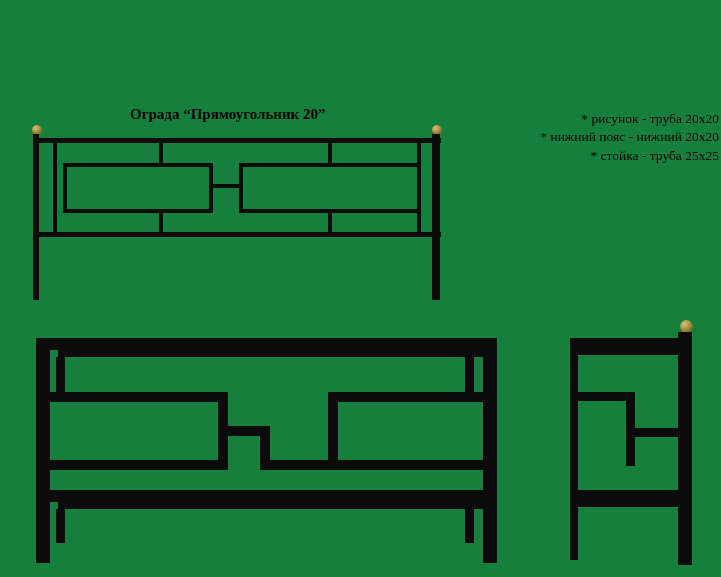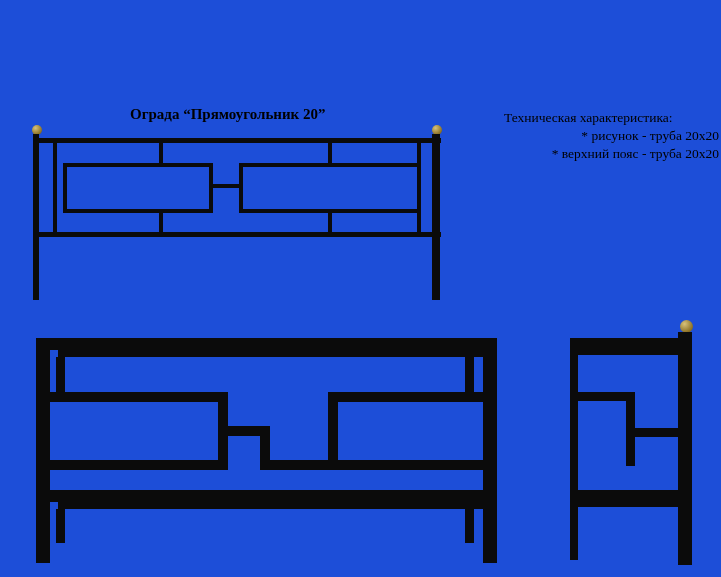--- a/index.html
+++ b/index.html
@@ -4,21 +4,21 @@
 <style>
   html, body {
     margin: 0;
     padding: 0;
     background: #ffffff;
   }
   #page {
     position: relative;
     width: 721px;
     height: 577px;
-    background: #1d4ed8;
+    background: #15803d;
     overflow: hidden;
     font-family: "Liberation Serif", serif;
   }
 
   
   #title {
     position: absolute;
     left: 130px;
     top: 106px;
     width: 300px;
@@ -73,23 +73,23 @@
   #side-view  { left: 560px; top: 310px; width: 150px; height: 255px; }
 </style>
 </head>
 <body>
 
 <div id="page">
 
   <div id="title">Ограда “Прямоугольник 20”</div>
 
   <div id="specs">
-    <div class="spec-title">Техническая характеристика:</div>
     <div class="spec-line">* рисунок - труба 20х20</div>
-    <div class="spec-line">* верхний пояс - труба 20х20</div>
+    <div class="spec-line">* нижний пояс - нижний 20х20</div>
+    <div class="spec-line">* стойка - труба  25х25</div>
   </div>
 
   <div id="front-view" class="figure">
 
     <div class="ball" style="left:4px; top:5px; width:10px; height:10px;"></div>
     <div class="ball" style="left:404px; top:5px; width:10px; height:10px;"></div>
 
     <div class="bar" style="left:5px; top:14px; width:6px; height:165px;"></div>
 
     <div class="bar" style="left:404px; top:14px; width:8px; height:165px;"></div>

